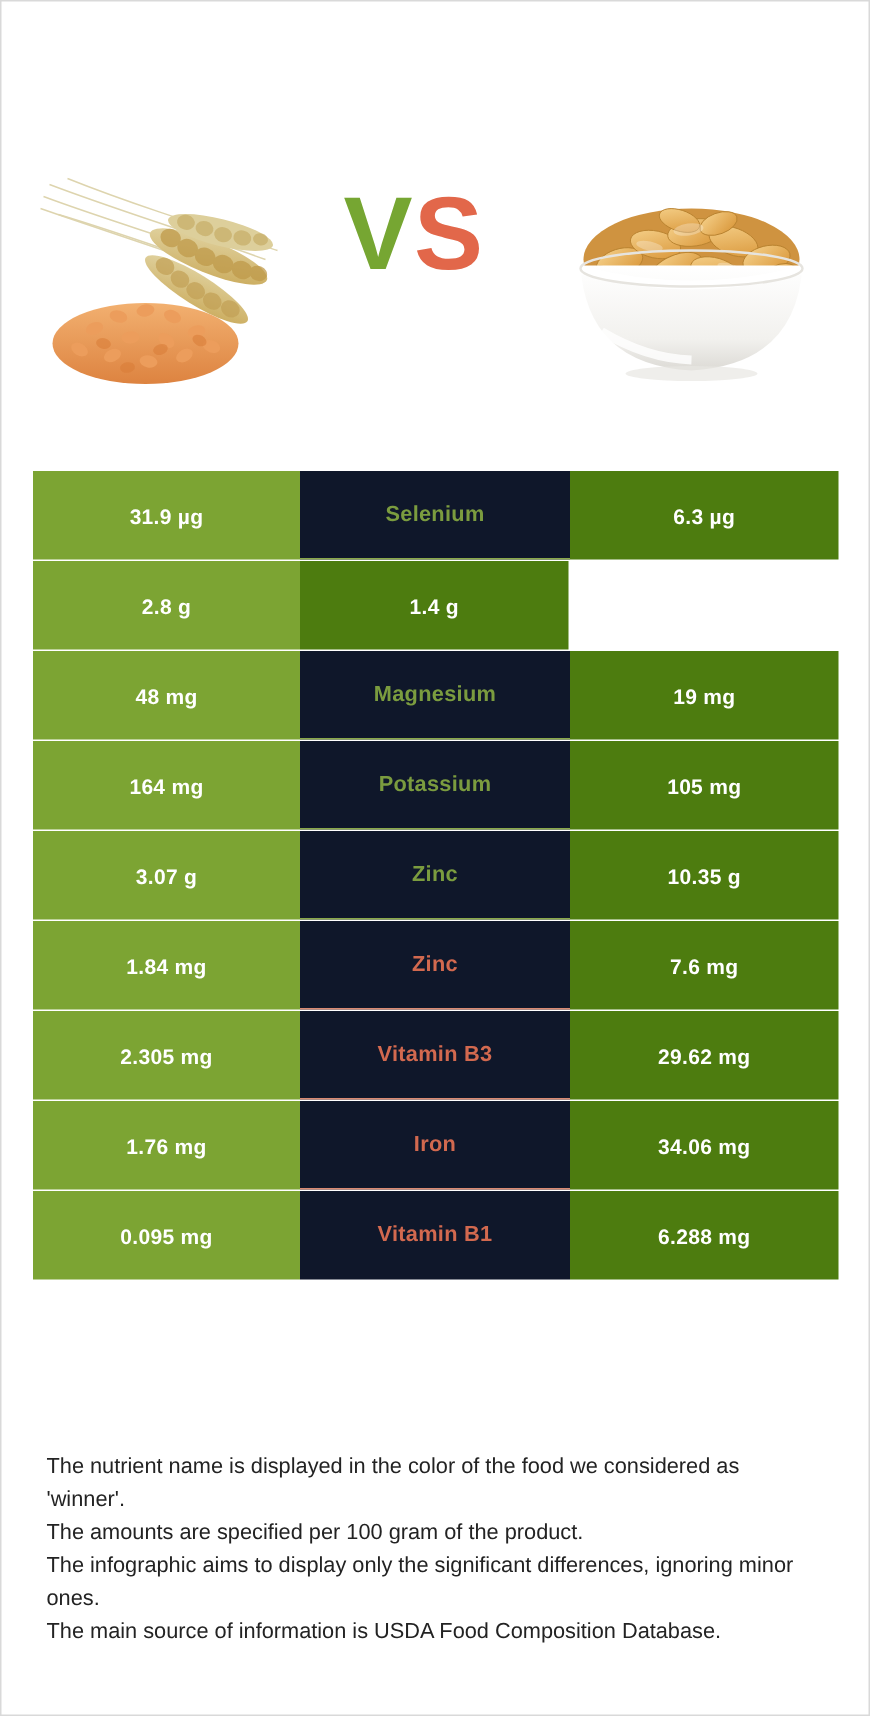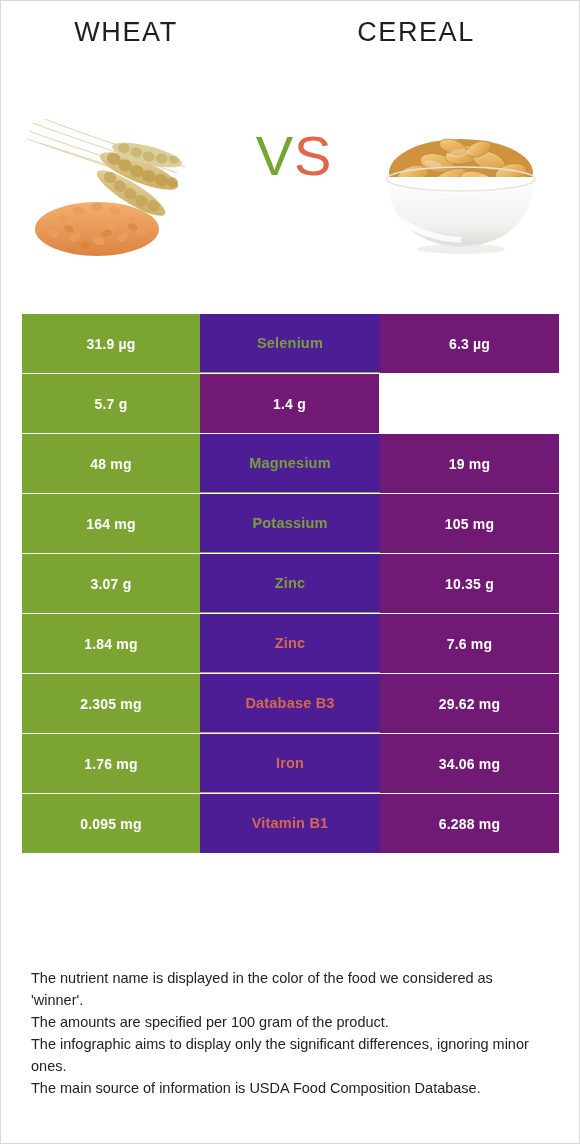--- a/index.html
+++ b/index.html
@@ -56,23 +56,23 @@
     height: 160px;
   }
   .hero-left  { left: 18px; }
   .hero-right { left: 360px; }
 
   .vs {
     position: absolute;
     left: 228px;
     top: 12px;
     width: 130px;
-    text-align: center;
-    font-size: 56px;
-    font-weight: 400;
+    text-align: left;
+    font-size: 69px;
+    font-weight: 700;
     letter-spacing: 1px;
     line-height: 86px;
     white-space: nowrap;
   }
   .vs .v { color: #76a632; }
   .vs .s { color: #e2674a; }
 
   
   .table {
     position: absolute;
@@ -95,31 +95,31 @@
     font-weight: 600;
     letter-spacing: 0.2px;
   }
   .cell-left {
     width: 178px;
     background: #7ca433;
     color: #ffffff;
   }
   .cell-mid {
     width: 180px;
-    background: #4c1d95;
+    background: #0f172a;
     font-size: 14.5px;
     font-weight: 700;
     border-bottom: 1px solid transparent;
   }
   .cell-mid.win-wheat  { color: #7b9c3f; border-bottom-color: #8aa84a; }
   .cell-mid.win-cereal { color: #d2694f; border-bottom-color: #d98a72; }
   .row:last-child .cell-mid { border-bottom-color: transparent; }
   .cell-right {
     width: 179px;
-    background: #701a75;
+    background: #4d7c0f;
     color: #ffffff;
   }
 
   
   .footer {
     position: absolute;
     top: 966px;
     left: 30px;
     width: 520px;
     text-align: left;
@@ -129,24 +129,20 @@
   }
   .footer p { margin: 0; }
 
   
 </style>
 </head>
 <body>
 
 <div id="page">
 
-  <div class="header">
-    <div class="title title-left">Wheat</div>
-    <div class="title title-right">Cereal</div>
-  </div>
 
   <div class="hero">
 
     <div class="hero-img hero-left">
       <svg viewBox="0 0 200 160" width="200" height="160" aria-hidden="true">
         <defs>
           <linearGradient id="stalkG" x1="0" y1="0" x2="1" y2="1">
             <stop offset="0%" stop-color="#e3d7a8"></stop>
             <stop offset="100%" stop-color="#c9a857"></stop>
           </linearGradient>
@@ -280,21 +276,21 @@
 
   <div class="table">
 
     <div class="row">
       <div class="cell cell-left">31.9 µg</div>
       <div class="cell cell-mid win-wheat">Selenium</div>
       <div class="cell cell-right">6.3 µg</div>
     </div>
 
     <div class="row">
-      <div class="cell cell-left">5.7 g</div>
+      <div class="cell cell-left">2.8 g</div>
       <div class="cell cell-right">1.4 g</div>
     </div>
 
     <div class="row">
       <div class="cell cell-left">48 mg</div>
       <div class="cell cell-mid win-wheat">Magnesium</div>
       <div class="cell cell-right">19 mg</div>
     </div>
 
 
@@ -311,21 +307,21 @@
     </div>
 
     <div class="row">
       <div class="cell cell-left">1.84 mg</div>
       <div class="cell cell-mid win-cereal">Zinc</div>
       <div class="cell cell-right">7.6 mg</div>
     </div>
 
     <div class="row">
       <div class="cell cell-left">2.305 mg</div>
-      <div class="cell cell-mid win-cereal">Database B3</div>
+      <div class="cell cell-mid win-cereal">Vitamin B3</div>
       <div class="cell cell-right">29.62 mg</div>
     </div>
 
     <div class="row">
       <div class="cell cell-left">1.76 mg</div>
       <div class="cell cell-mid win-cereal">Iron</div>
       <div class="cell cell-right">34.06 mg</div>
     </div>
 
     <div class="row">

